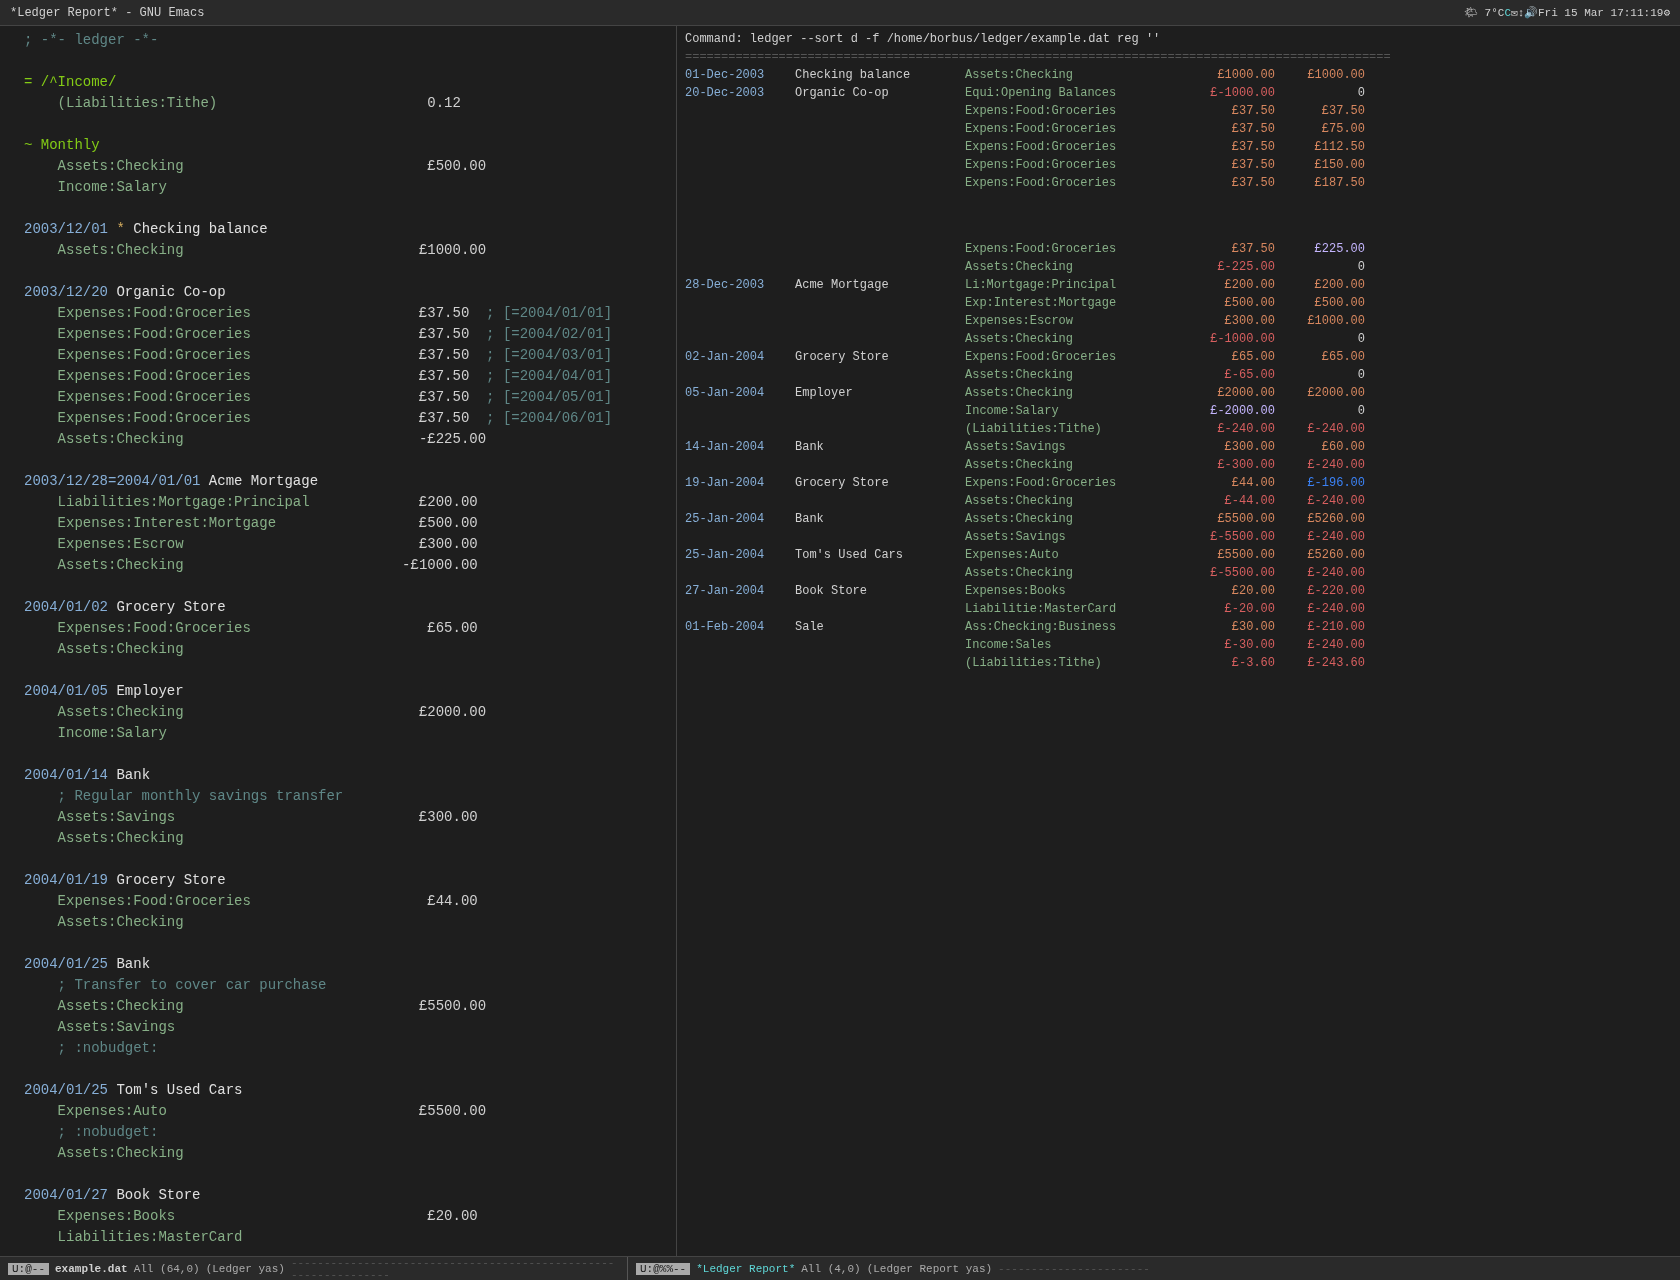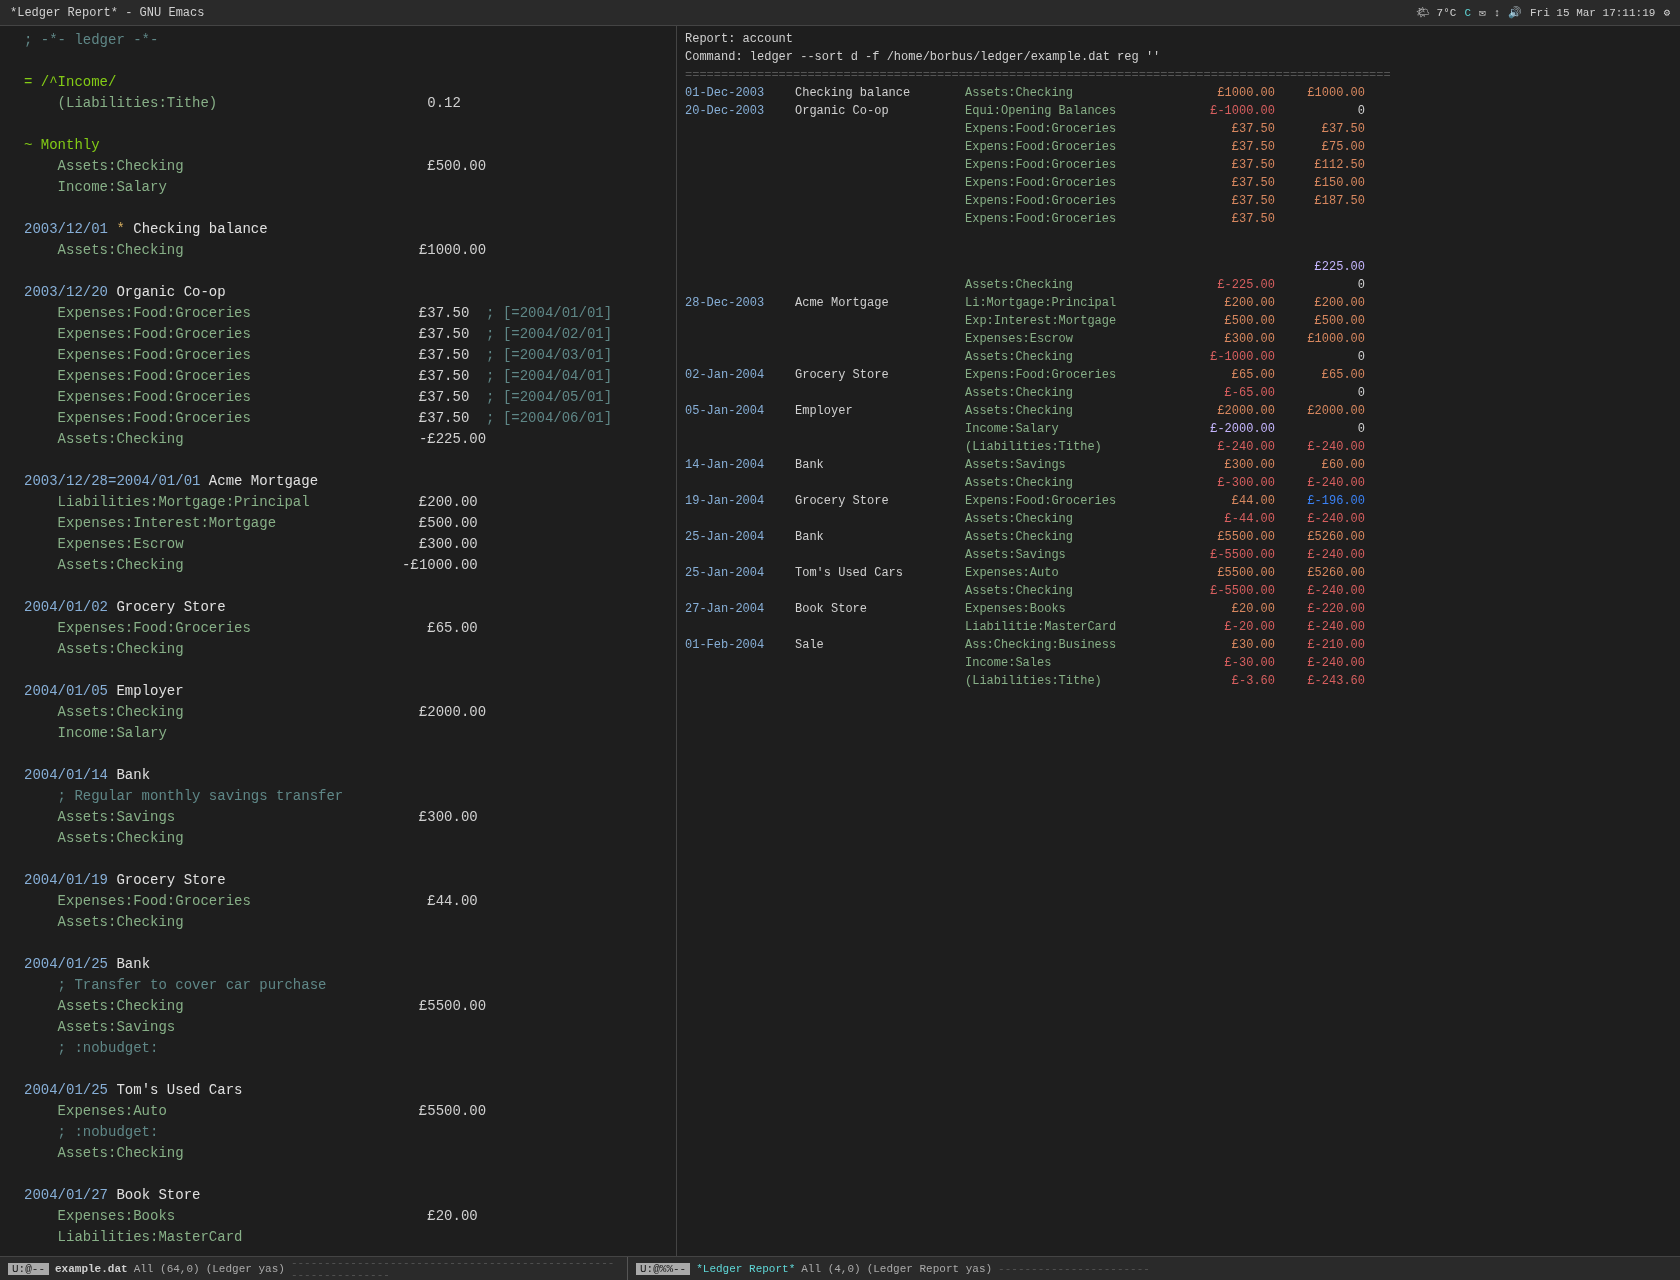--- a/index.html
+++ b/index.html
@@ -23,21 +23,20 @@
       border-bottom: 1px solid #444;
     }
     .title-bar-left {
       display: flex;
       align-items: center;
       gap: 8px;
     }
     .title-bar-right {
       display: flex;
       align-items: center;
-      gap: 8px;
       font-size: 11px;
     }
     .main-container {
       display: flex;
       height: calc(1280px - 26px - 24px);
     }
     .left-pane {
       width: 677px;
       background: #1e1e1e;
       border-right: 1px solid #444;
@@ -76,21 +75,21 @@
       padding: 0 8px;
       display: flex;
       align-items: center;
       gap: 6px;
     }
     .cyan { color: #84cc16; }
     .green { color: #87af87; }
     .blue { color: #87afd7; }
     .bright { color: #e0e0e0; }
     .comment { color: #5f8787; }
-    .right-row { display: flex; line-height: 1.5; }
+    .right-row { display: flex; line-height: 1.5; align-items: flex-end; }
     .r-date { width: 110px; color: #87afd7; flex-shrink: 0; }
     .r-desc { width: 170px; flex-shrink: 0; color: #d0d0d0; }
     .r-account { width: 220px; flex-shrink: 0; }
     .r-amount { width: 90px; text-align: right; flex-shrink: 0; }
     .r-running { width: 90px; text-align: right; flex-shrink: 0; }
     .left-line { white-space: pre; }
     .status-mode { color: #1a1a1a; background: #aaaaaa; padding: 0 4px; }
     .status-file { color: #d0d0d0; font-weight: bold; }
     .status-buf { color: #5fd7d7; }
   </style>
@@ -177,21 +176,20 @@
       <div class="left-line">&nbsp;</div>
       <div class="left-line"><span class="blue">2004/02/01</span> <span class="bright">Sale</span></div>
       <div class="left-line">&nbsp;&nbsp;&nbsp;&nbsp;<span class="green">Assets:Checking:Business</span>&nbsp;&nbsp;&nbsp;&nbsp;&nbsp;&nbsp;&nbsp;&nbsp;&nbsp;&nbsp;&nbsp;&nbsp;&nbsp;&nbsp;&nbsp;&nbsp;&nbsp;&nbsp;&nbsp;&nbsp;£30.00</div>
       <div class="left-line">&nbsp;&nbsp;&nbsp;&nbsp;<span class="green">Income:Sales</span></div>
       <div class="left-line" style="color:#d0d0d0;">█</div>
     </div>
   </div>
 
   <div class="right-pane">
     <div>
-      <div class="left-line">Report: account</div>
       <div class="left-line">Command: ledger --sort d -f /home/borbus/ledger/example.dat reg ''</div>
       <div class="left-line" style="color:#555;">==================================================================================================</div>
     </div>
 
     <div class="right-row">
       <span class="r-date cyan">01-Dec-2003</span>
       <span class="r-desc bright">Checking balance</span>
       <span class="r-account green">Assets:Checking</span>
       <span class="r-amount" style="color:#d7875f;">£1000.00</span>
       <span class="r-running" style="color:#d7875f;">£1000.00</span>

